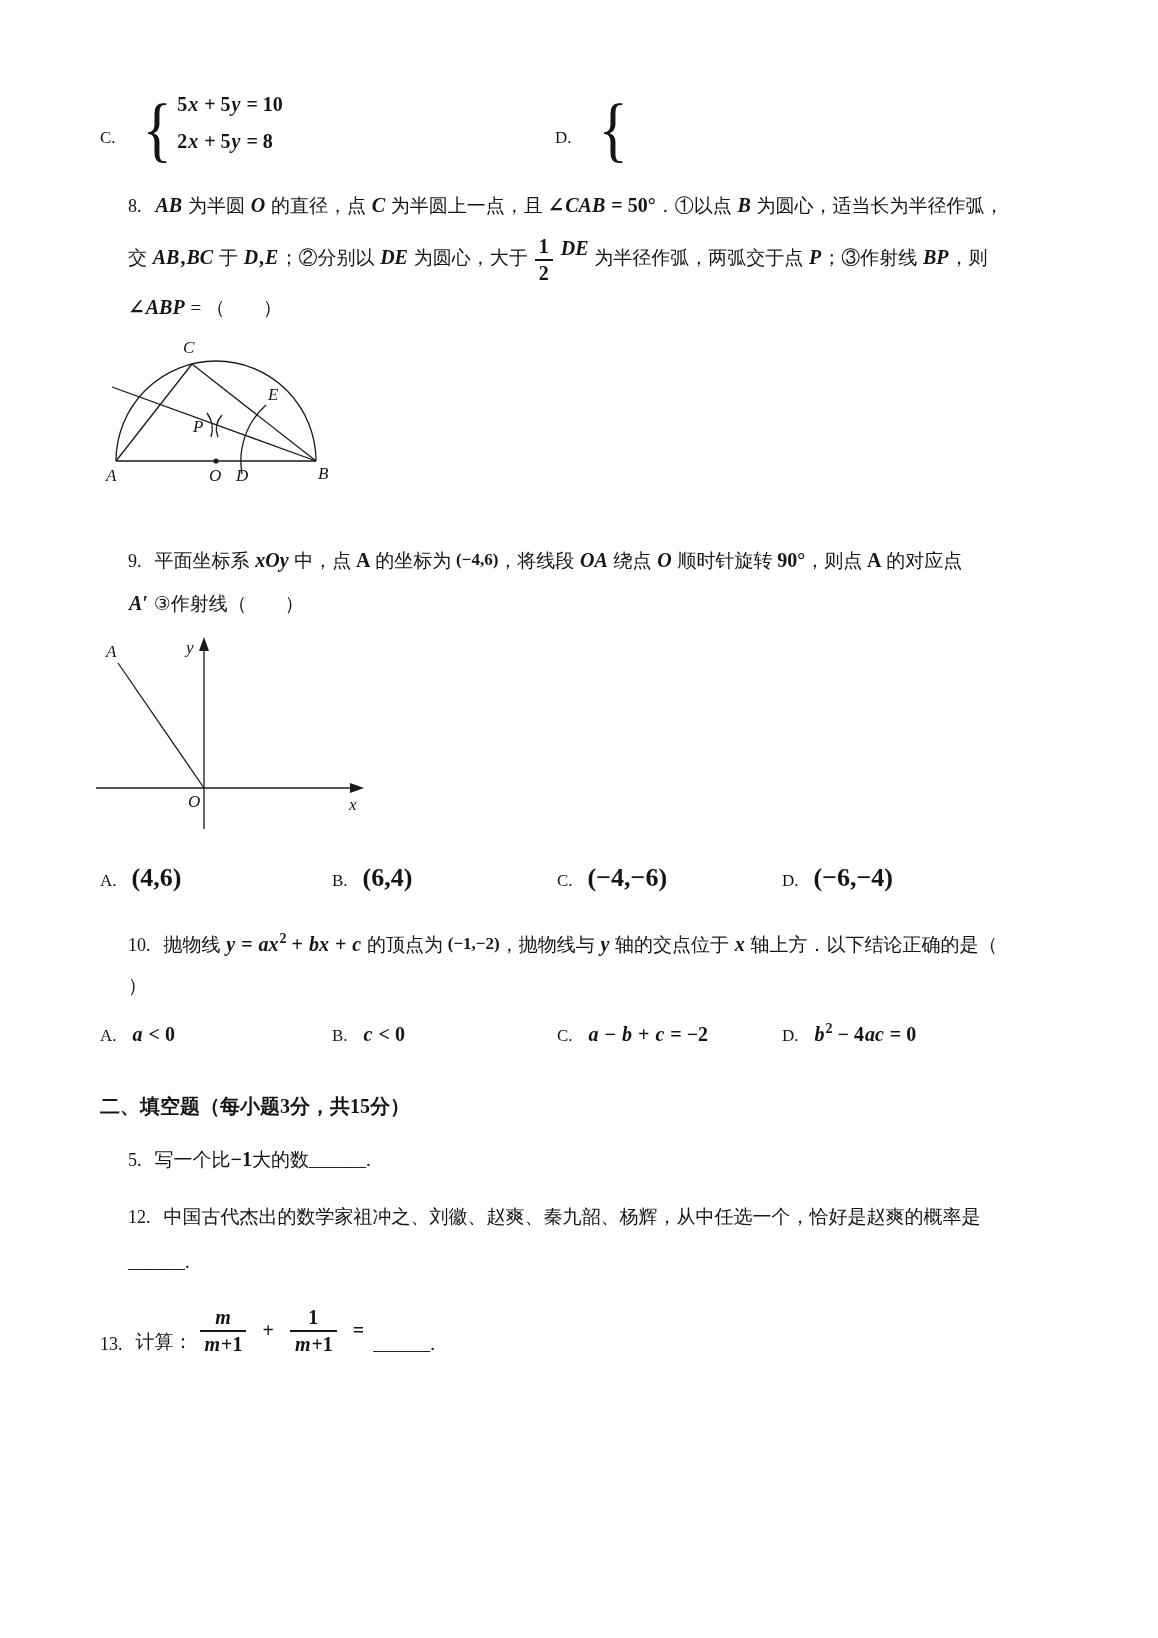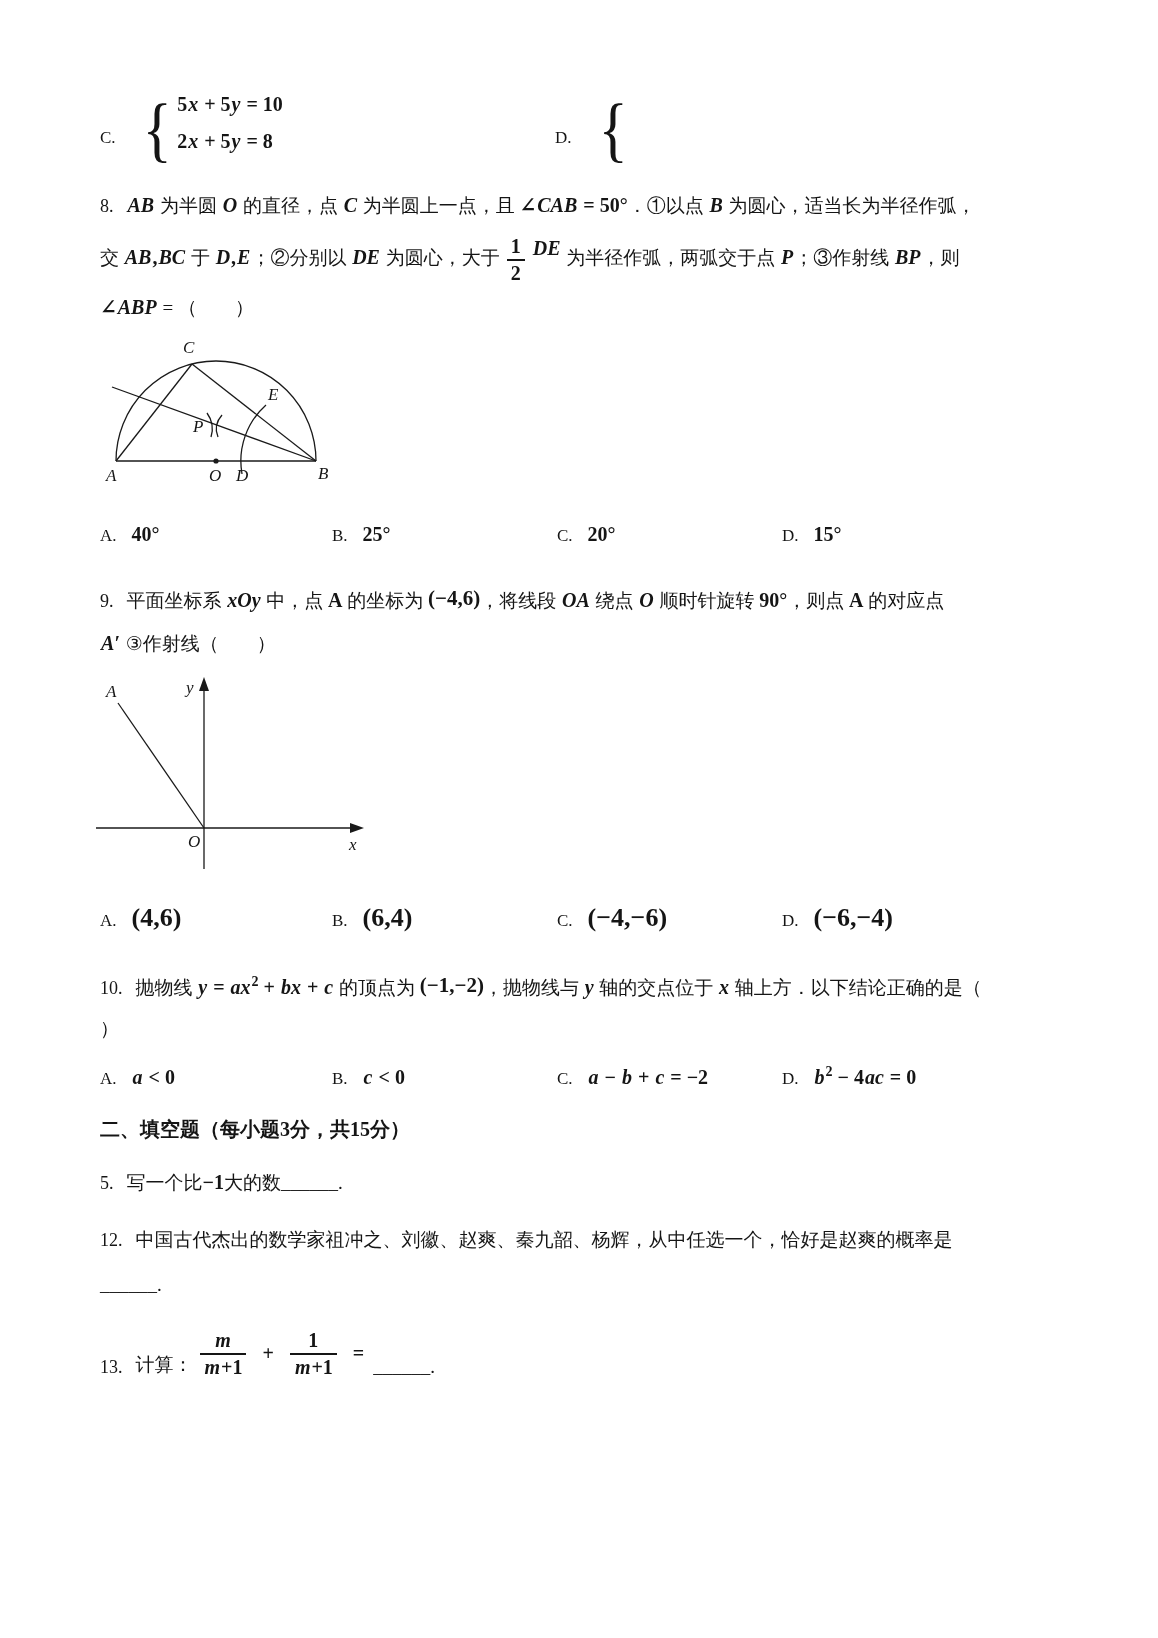--- a/index.html
+++ b/index.html
@@ -3,25 +3,25 @@
 <meta charset="utf-8">
 <style>
   html,body { margin:0; padding:0; background:#ffffff; }
   body { font-family:"Liberation Serif","DejaVu Serif",serif; color:#151515; }
   .page { width:1158px; height:1638px; box-sizing:border-box; padding:86px 88px 40px 100px; overflow:hidden; background:#fff; }
 
   .seg { white-space:pre-wrap; }
   .seg.t    { font-size:19px; }
   .seg.v    { font-size:20px; font-weight:700; font-style:italic; padding:0 1px; }
   .seg.n    { font-size:20px; font-weight:700; }
-  .seg.nbig { font-size:21px; font-weight:700; vertical-align:2px; }
+  .seg.nbig { font-size:17px; font-weight:700; vertical-align:2px; }
   .seg.sup  { font-size:14px; font-weight:700; vertical-align:8px; }
 
   .qnum { font-size:18px; margin-right:13px; }
-  .qline { line-height:2.15; }
+  .qline { line-height:2.15;margin-left:28px; }
 
   
   .top-row { display:flex; margin-bottom:24px; }
   .top-row .sys:first-child { width:455px; }
   .sys { display:flex; align-items:flex-end; }
   .sys .opt-label { font-size:17px; margin-right:24px; padding-bottom:12px; }
   .brace { font-size:72px; line-height:0.85; font-weight:400; margin-right:3px; transform:scaleX(0.85); display:inline-block; }
   .sys-eqs .eq { display:block; line-height:1.85; }
 
   
@@ -35,21 +35,21 @@
   .opt .olabel { font-size:17px; margin-right:15px; }
   .opt .oval { font-size:20px; font-weight:700; }
   .opt .oval-big { font-size:26px; font-weight:700; }
 
   figure { margin:8px 0 10px -6px; }
   svg text { font-family:"Liberation Serif","DejaVu Serif",serif; font-style:italic; font-size:17px; fill:#151515; font-weight:400; }
 
   #q9 { margin-top:30px; }
   #q9 figure { margin-bottom:26px; }
   #q10 { margin-top:30px; }
-  .section-title { margin-top:24px; font-size:20px; font-weight:700; line-height:1.6; }
+  .section-title { margin-top:44px; font-size:20px; font-weight:700; line-height:1.6; }
   #q11 { margin-top:16px; }
   #q12 { margin-top:16px; }
   #q12 .qline2 { margin-top:4px; }
   #q13 { margin-top:22px; }
   .q13line { display:flex; align-items:center; }
   .q13line .bottom { align-self:flex-end; padding-bottom:2px; }
   .op { font-size:20px; font-weight:700; margin:0 9px; }
 </style>
 </head>
 <body>
@@ -98,34 +98,20 @@
         <text x="89" y="16">C</text>
         <text x="174" y="63">E</text>
         <text x="99" y="95">P</text>
         <text x="12" y="144">A</text>
         <text x="115" y="144">O</text>
         <text x="142" y="144">D</text>
         <text x="224" y="142">B</text>
       </svg>
     </figure>
 
-    <div class="opts">
-      <div class="opt">
-        <span class="olabel">A.</span><span class="oval">40°</span>
-      </div>
-      <div class="opt">
-        <span class="olabel">B.</span><span class="oval">25°</span>
-      </div>
-      <div class="opt">
-        <span class="olabel">C.</span><span class="oval">20°</span>
-      </div>
-      <div class="opt">
-        <span class="olabel">D.</span><span class="oval">15°</span>
-      </div>
-    </div>
   </div>
 
   <div class="q" id="q9">
     <div class="qline">
       <span class="qnum">9.</span><span><span class="seg t">平面坐标系 </span><span class="seg v">xOy</span><span class="seg t"> 中，点 </span><span class="seg n">A</span><span class="seg t"> 的坐标为 </span><span class="seg nbig">(−4,6)</span><span class="seg t">，将线段 </span><span class="seg v">OA</span><span class="seg t"> 绕点 </span><span class="seg v">O</span><span class="seg t"> 顺时针旋转 </span><span class="seg n">90°</span><span class="seg t">，则点 </span><span class="seg n">A</span><span class="seg t"> 的对应点</span></span>
     </div>
     <div class="qline">
       <span><span class="seg v">A′</span><span class="seg t"> ③作射线（　　）</span></span>
     </div>
 

